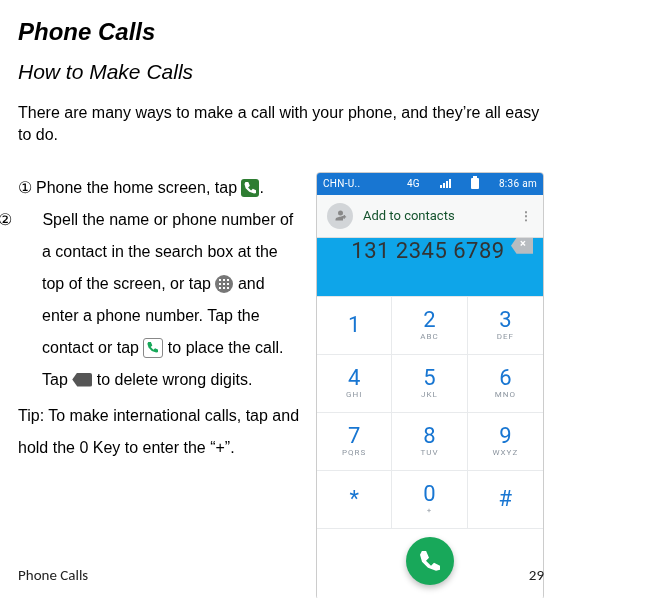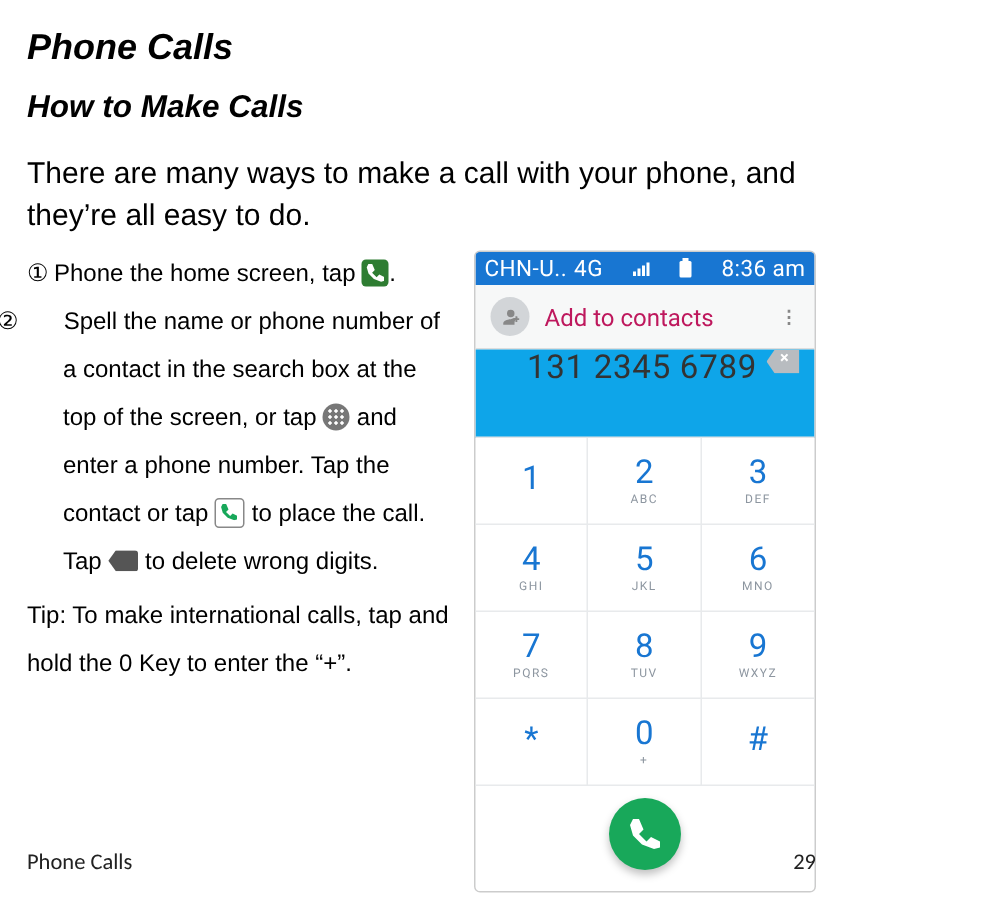--- a/index.html
+++ b/index.html
@@ -1,20 +1,20 @@
 <!DOCTYPE html>
 <html><head>
 <meta charset="utf-8">
 <style>
   html,body{margin:0;padding:0;background:#fff;font-family:Arial,Helvetica,sans-serif;color:#000;font-size:16px}
   .page{position:relative;width:558px;height:598px;box-sizing:border-box;padding:18px 14px 24px 18px}
   .h1{font-size:24px;font-weight:700;font-style:italic;margin:0 0 14px}
-  .h2{font-size:21px;font-weight:700;font-style:italic;margin:0 0 18px}
+  .h2{font-size:21px;font-weight:400;font-style:italic;margin:0 0 18px}
   .serif{font-family:Georgia,'Times New Roman',serif}
-  .intro{font-size:20px;line-height:1.4;margin:0 0 9px}
+  .intro{font-size:16px;line-height:1.4;margin:0 0 25px}
   .h3{font-size:20px;font-weight:400;margin:0 0 8px}
   .two-col{display:flex;align-items:flex-start;gap:12px}
   .left{flex:1;min-width:0}
   .step{font-size:16px;line-height:2.0;margin:0}
   .step .num{display:inline-block;width:18px}
   .step2{padding-left:24px;text-indent:-22px}
   .tip{font-size:16px;line-height:2.0;margin:4px 0 0}
   .tip .lbl{font-weight:400}
   .ic{display:inline-block;vertical-align:middle;position:relative;top:-1px}
   .ic-phone{width:18px;height:18px;background:#2e7d32;border-radius:3px;position:relative}
@@ -28,33 +28,33 @@
     background:#18a85a;clip-path:polygon(10% 0,30% 0,45% 35%,30% 50%,55% 75%,70% 60%,100% 75%,100% 95%,80% 100%,40% 85%,10% 55%,0 20%)}
   .ic-del{width:20px;height:14px;background:#555;border-radius:2px;
     clip-path:polygon(0 50%,25% 0,100% 0,100% 100%,25% 100%);position:relative}
   .ic-del::after{content:"×";position:absolute;color:#fff;font-size:10px;font-weight:700;left:8px;top:-1px}
   .footer{position:absolute;bottom:14px;left:18px;right:14px;display:flex;justify-content:space-between;
     font-family:Calibri,Arial,sans-serif;font-size:15px;color:#222}
   
   .phone{width:226px;background:#eef0f1;border:1px solid #ccc;border-radius:4px;overflow:hidden;
     font-family:Roboto,Arial,sans-serif}
   .status{height:22px;background:#1876d2;color:#fff;display:flex;align-items:center;
-    font-size:15px;padding:0 6px;justify-content:space-between;letter-spacing:.3px}
+    font-size:10px;padding:0 6px;justify-content:space-between;letter-spacing:.3px}
   .status .l{display:flex;gap:3px;align-items:center}
   .status .r{display:flex;gap:20px;align-items:center}
   .sig{display:inline-flex;align-items:flex-end;gap:1px}
   .sig i{width:2px;background:#fff;display:inline-block}
   .sig i:nth-child(1){height:3px}.sig i:nth-child(2){height:5px}.sig i:nth-child(3){height:7px}.sig i:nth-child(4){height:9px}
   .bat{width:8px;height:11px;background:#fff;border-radius:1px;position:relative}
   .bat::before{content:"";position:absolute;top:-2px;left:2px;width:4px;height:2px;background:#fff}
   .contact-bar{height:42px;background:#f7f8f8;display:flex;align-items:center;gap:10px;padding:0 10px;
     border-bottom:1px solid #ddd}
   .avatar{width:26px;height:26px;border-radius:50%;background:#d2d5d8;display:flex;align-items:center;justify-content:center}
   .avatar svg{width:15px;height:15px}
-  .contact-bar .t{flex:1;font-size:16px;color:#be185d}
+  .contact-bar .t{flex:1;font-size:13px;color:#14532d}
   .more{color:#888;font-weight:700;letter-spacing:1px;font-size:12px}
   .num-disp{height:58px;display:flex;padding:0 10px;background:#0ea5e9;
     border-bottom:1px solid #e4e6e8}
   .num-disp .n{flex:1;font-size:22px;color:#333;letter-spacing:.5px;text-align:center;padding-left:18px}
   .num-disp .del{width:22px;height:16px;background:#b8bcc0;
     clip-path:polygon(0 50%,25% 0,100% 0,100% 100%,25% 100%);position:relative}
   .num-disp .del::after{content:"×";position:absolute;color:#fff;font-size:11px;font-weight:700;left:9px;top:-1px}
   .keypad{display:grid;grid-template-columns:repeat(3,1fr);background:#fff}
   .key{height:57px;border-right:1px solid #e8eaec;border-bottom:1px solid #e8eaec;
     display:flex;flex-direction:column;align-items:center;justify-content:center;gap:1px;cursor:pointer}

